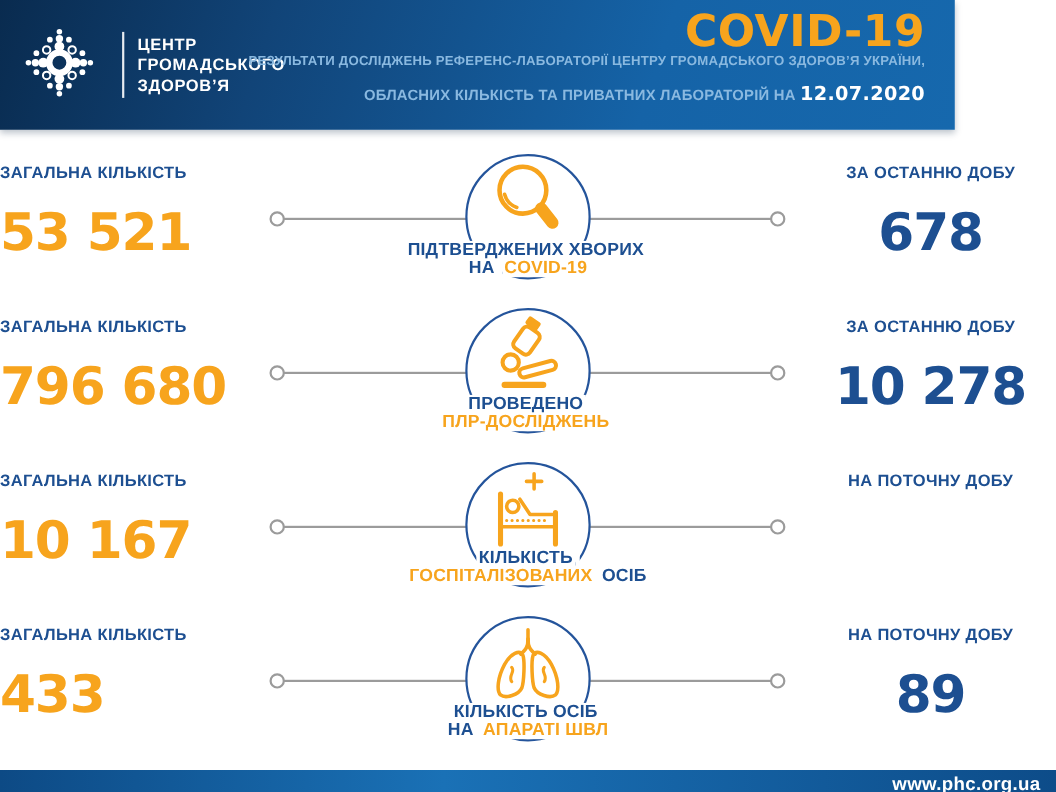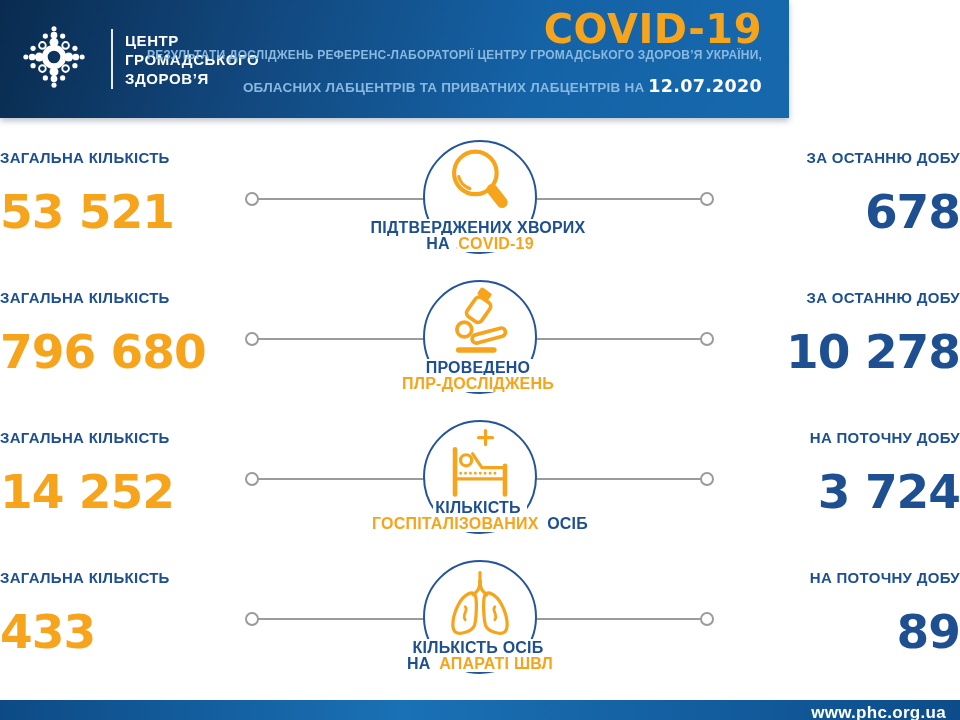--- a/index.html
+++ b/index.html
@@ -8,21 +8,21 @@
     --line-gray:#9b9b9b;
     --circle-blue:#24549b;
     --sub-blue:#8ab9e0;
   }
   *{box-sizing:border-box;margin:0;padding:0}
   html,body{width:960px;height:720px;}
   body{font-family:"Liberation Sans","DejaVu Sans",sans-serif;background:#fff;overflow:hidden}
   .stage{position:relative;width:960px;height:720px;background:#fff}
 
   
-  .header{position:absolute;left:0;top:0;width:789px;height:118px;
+  .header{position:absolute;left:0;top:0;width:868px;height:118px;
     background:linear-gradient(108deg,#092b4f 0%,#114478 28%,#1563a7 68%,#1668ad 100%);
     box-shadow:0 3px 6px rgba(15,40,70,.28);}
   .logo{position:absolute;left:12px;top:15px;width:84px;height:84px}
   .logo-sep{position:absolute;left:111px;top:29px;width:2px;height:60px;background:rgba(255,255,255,.9)}
   .org{position:absolute;left:125px;top:31px;color:#fff;font-weight:700;
     font-size:15px;line-height:19px;letter-spacing:.6px}
   .covid-title{position:absolute;right:27px;top:6px;color:var(--orange);
     font-family:"DejaVu Sans","Liberation Sans",sans-serif;
     font-size:40px;font-weight:700;letter-spacing:.5px}
   .sub1{position:absolute;right:27px;top:48px;color:var(--sub-blue);
@@ -35,21 +35,21 @@
   
   .rows{position:absolute;left:0;top:130px;width:960px}
   .row{position:relative;width:960px;height:140px}
   .connector{position:absolute;left:253px;top:68px;width:455px;height:2px;
     background:var(--line-gray);z-index:1}
   .dot-end{position:absolute;top:62px;width:14px;height:14px;border-radius:50%;
     border:2.5px solid var(--line-gray);background:#fff;z-index:1}
   .dot-end.left{left:245px}
   .dot-end.right{left:700px}
   .stat-left{position:absolute;left:0;top:0;width:232px;}
-  .stat-right{position:absolute;left:732px;top:0;width:228px;text-align:right}
+  .stat-right{position:absolute;left:732px;top:0;width:228px;text-align:center}
   .stat-label{padding-top:20px;font-size:15px;line-height:16px;font-weight:700;
     color:var(--blue);letter-spacing:.3px}
   .stat-value{margin-top:16px;font-family:"DejaVu Sans","Liberation Sans",sans-serif;
     font-size:47px;line-height:60px;font-weight:700;letter-spacing:-1px;white-space:nowrap}
   .stat-left .stat-value{color:var(--orange)}
   .stat-right .stat-value{color:var(--blue)}
 
   .badge{position:absolute;left:50%;top:10px;transform:translateX(-50%);
     width:114px;height:114px;border-radius:50%;background:#fff;
     border:2.5px solid var(--circle-blue);z-index:2}
@@ -109,21 +109,21 @@
     </svg>
     <div class="logo-sep"></div>
     <div class="org">
       <div>ЦЕНТР</div>
       <div>ГРОМАДСЬКОГО</div>
       <div>ЗДОРОВ’Я</div>
     </div>
     <div class="covid-title">COVID-19</div>
     <div class="sub1">РЕЗУЛЬТАТИ ДОСЛІДЖЕНЬ РЕФЕРЕНС-ЛАБОРАТОРІЇ ЦЕНТРУ ГРОМАДСЬКОГО ЗДОРОВ’Я УКРАЇНИ,</div>
     <div class="sub2">
-      <span>ОБЛАСНИХ ЛАБЦЕНТРІВ ТА ПРИВАТНИХ ЛАБЦЕНТРІВ НА </span><span class="date">12.07.2020</span>
+      <span>ОБЛАСНИХ КІЛЬКІСТЬ ТА ПРИВАТНИХ ЛАБОРАТОРІЙ НА </span><span class="date">12.07.2020</span>
     </div>
   </div>
 
   <div class="rows">
 
     <div class="row">
       <div class="connector"></div>
       <div class="dot-end left"></div>
       <div class="dot-end right"></div>
       <div class="stat-left">
@@ -179,25 +179,24 @@
         <span class="cap-line"><span data-c="orange">ПЛР-ДОСЛІДЖЕНЬ</span><span></span></span>
       </div>
     </div>
 
     <div class="row">
       <div class="connector"></div>
       <div class="dot-end left"></div>
       <div class="dot-end right"></div>
       <div class="stat-left">
         <div class="stat-label">ЗАГАЛЬНА КІЛЬКІСТЬ</div>
-        <div class="stat-value">14 252</div>
+        <div class="stat-value">10 167</div>
       </div>
       <div class="stat-right">
         <div class="stat-label">НА ПОТОЧНУ ДОБУ</div>
-        <div class="stat-value">3 724</div>
       </div>
       <div class="badge"></div>
       <div class="icon-wrap">
         <svg viewBox="0 0 80 80" width="74" height="74">
           <g fill="none" stroke="#f7a41d" stroke-linecap="round" stroke-linejoin="round">
             <path d="M46 4 v15 M38.5 11.5 h15" stroke-width="3.5"></path>
             <path d="M13 24 V 73" stroke-width="5"></path>
             <circle cx="25" cy="36" r="6" stroke-width="3.5"></circle>
             <path d="M32 29 L42 44 H64" stroke-width="3.5"></path>
             <path d="M67 42 V 73" stroke-width="5"></path>

